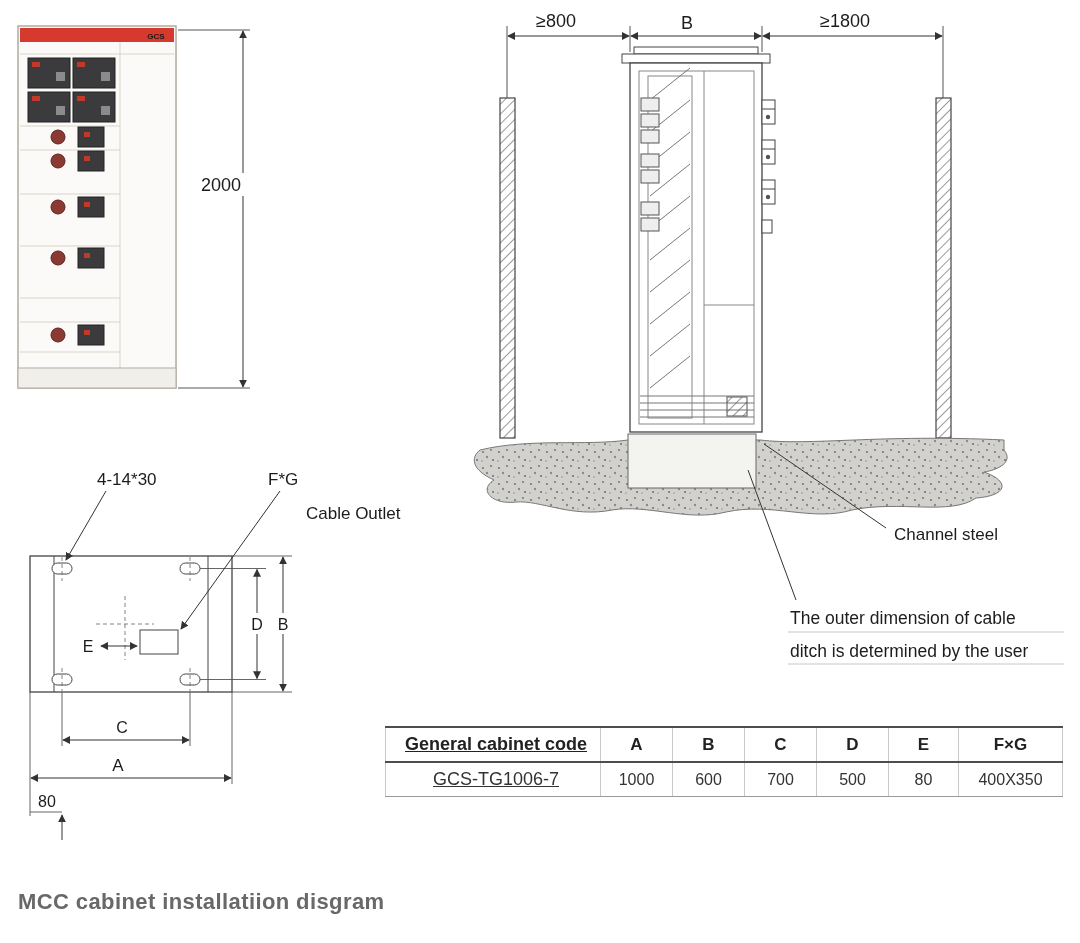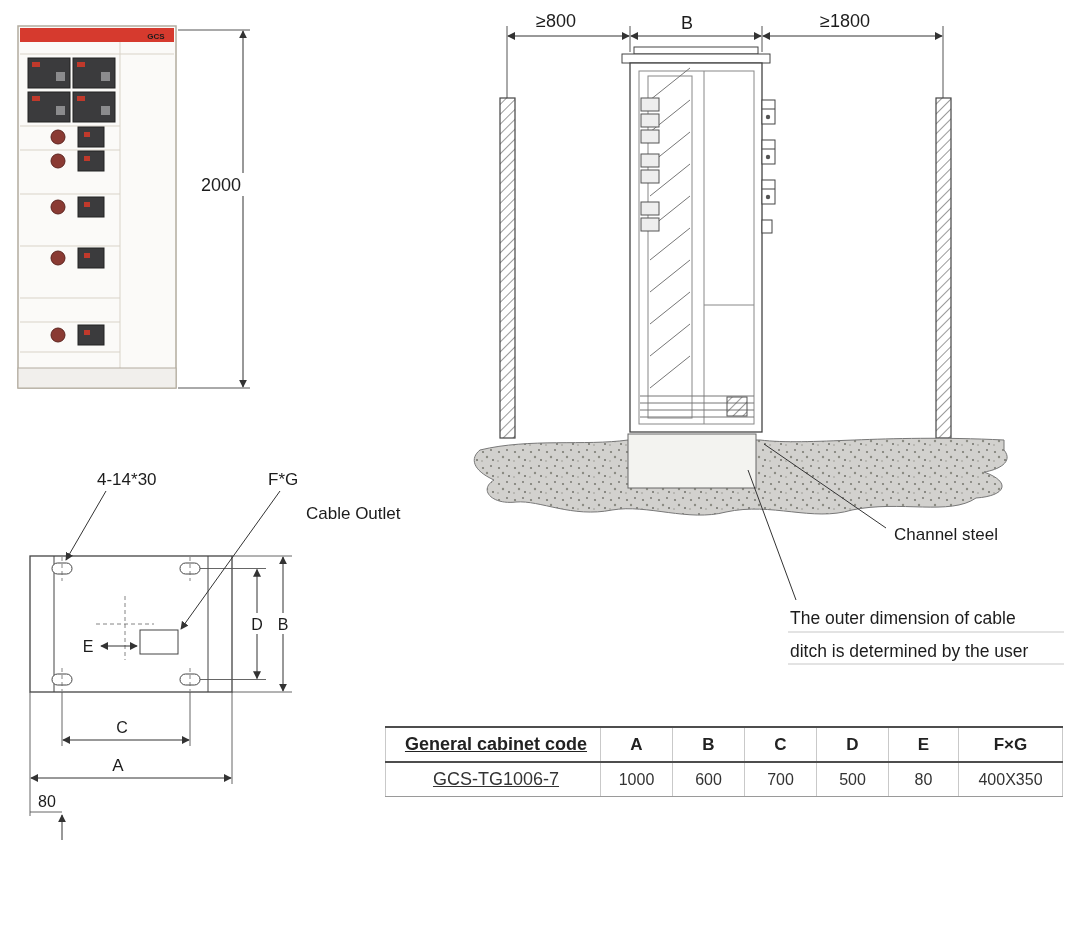--- a/index.html
+++ b/index.html
@@ -287,14 +287,15 @@
         <td>600</td>
         <td>700</td>
         <td>500</td>
         <td>80</td>
         <td>400X350</td>
       </tr>
     </tbody>
   </table>
 </div>
 
+<div class="caption">MCC cabinet installatiion disgram</div>
 
 </div>
 
 </body></html>

